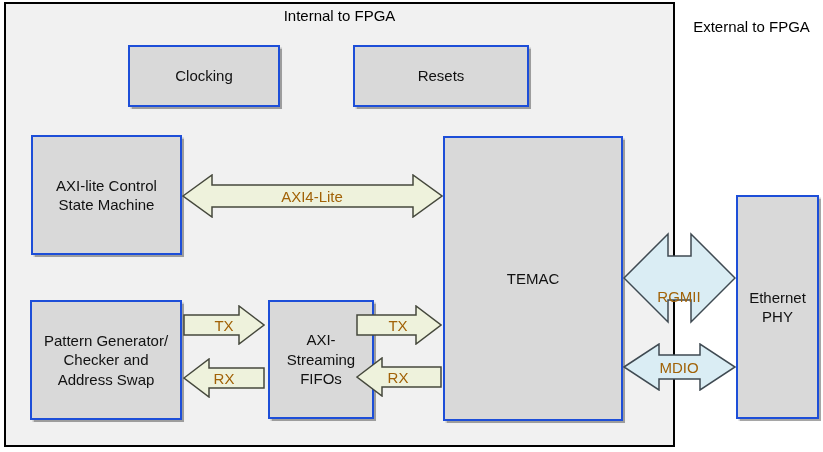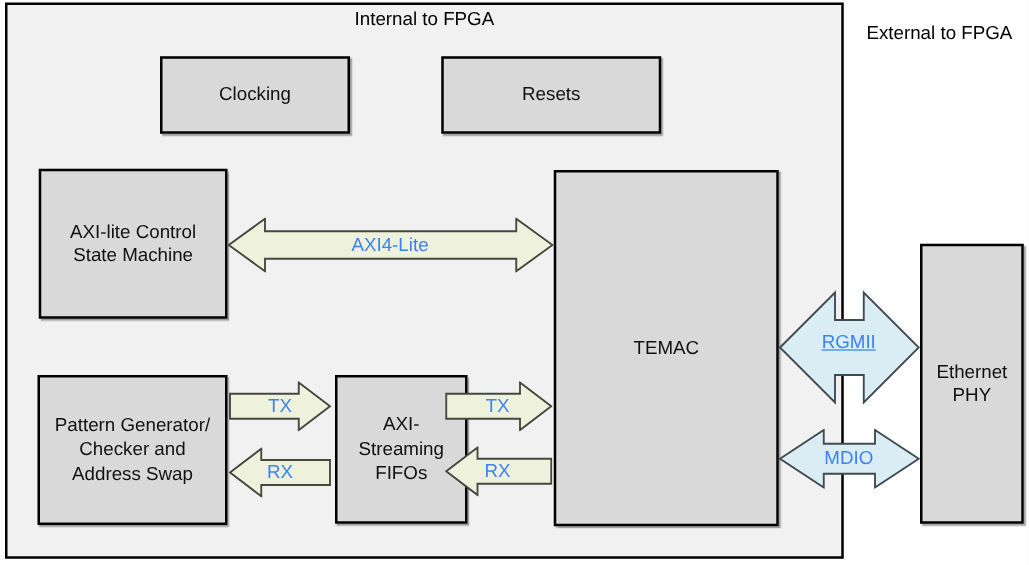--- a/index.html
+++ b/index.html
@@ -25,37 +25,37 @@
     white-space:nowrap;
     color:#000000;
   }
   .title-internal{left:4px;top:7px;width:671px;}
   .title-external{left:682px;top:18px;width:139px;}
 
   .block{
     position:absolute;
     box-sizing:border-box;
     background:#d9d9d9;
-    border:2px solid #000000;
+    border:2px solid #1d4ed8;
     box-shadow:1.5px 1.5px 1px rgba(0,0,0,0.35);
     display:flex;align-items:center;justify-content:center;
     text-align:center;
     font-size:15px;line-height:1.3;
     z-index:2;
   }
   .block .lbl{white-space:pre-line;}
 
   .bus{position:absolute;z-index:3;}
   .bus svg{display:block;}
   .bus-label{
     position:absolute;z-index:4;
     transform:translate(-50%,-50%);
     font-size:15px;
     white-space:nowrap;
-    color:#3b82f6;
+    color:#a16207;
   }
 </style>
 </head>
 <body>
 
 <div class="stage">
 
   <div class="fpga-box"></div>
   <div class="region-title title-internal">Internal to FPGA</div>
   <div class="region-title title-external">External to FPGA</div>
@@ -127,21 +127,21 @@
       <polygon points="1,20 26,1 26,10 85,10 85,30 26,30 26,39" fill="#eef2dc" stroke="#45483c" stroke-width="1.5"></polygon>
     </svg>
   </div>
   <div class="bus-label" style="left:398px;top:377px;">RX</div>
 
   <div class="bus" style="left:623px;top:232px;">
     <svg width="113" height="92" viewBox="0 0 113 92">
       <polygon points="1,46 45,2 45,24 68,24 68,2 112,46 68,90 68,68 45,68 45,90" fill="#daedf4" stroke="#3f4a52" stroke-width="1.5"></polygon>
     </svg>
   </div>
-  <div class="bus-label" style="left:679px;top:274px;text-decoration:underline;">RGMII</div>
+  <div class="bus-label" style="left:679px;top:296px;">RGMII</div>
 
   <div class="bus" style="left:623px;top:343px;">
     <svg width="113" height="48" viewBox="0 0 113 48">
       <polygon points="1,24 36,1 36,12 77,12 77,1 112,24 77,47 77,36 36,36 36,47" fill="#daedf4" stroke="#3f4a52" stroke-width="1.5"></polygon>
     </svg>
   </div>
   <div class="bus-label" style="left:679px;top:367px;">MDIO</div>
 
 </div>
 

